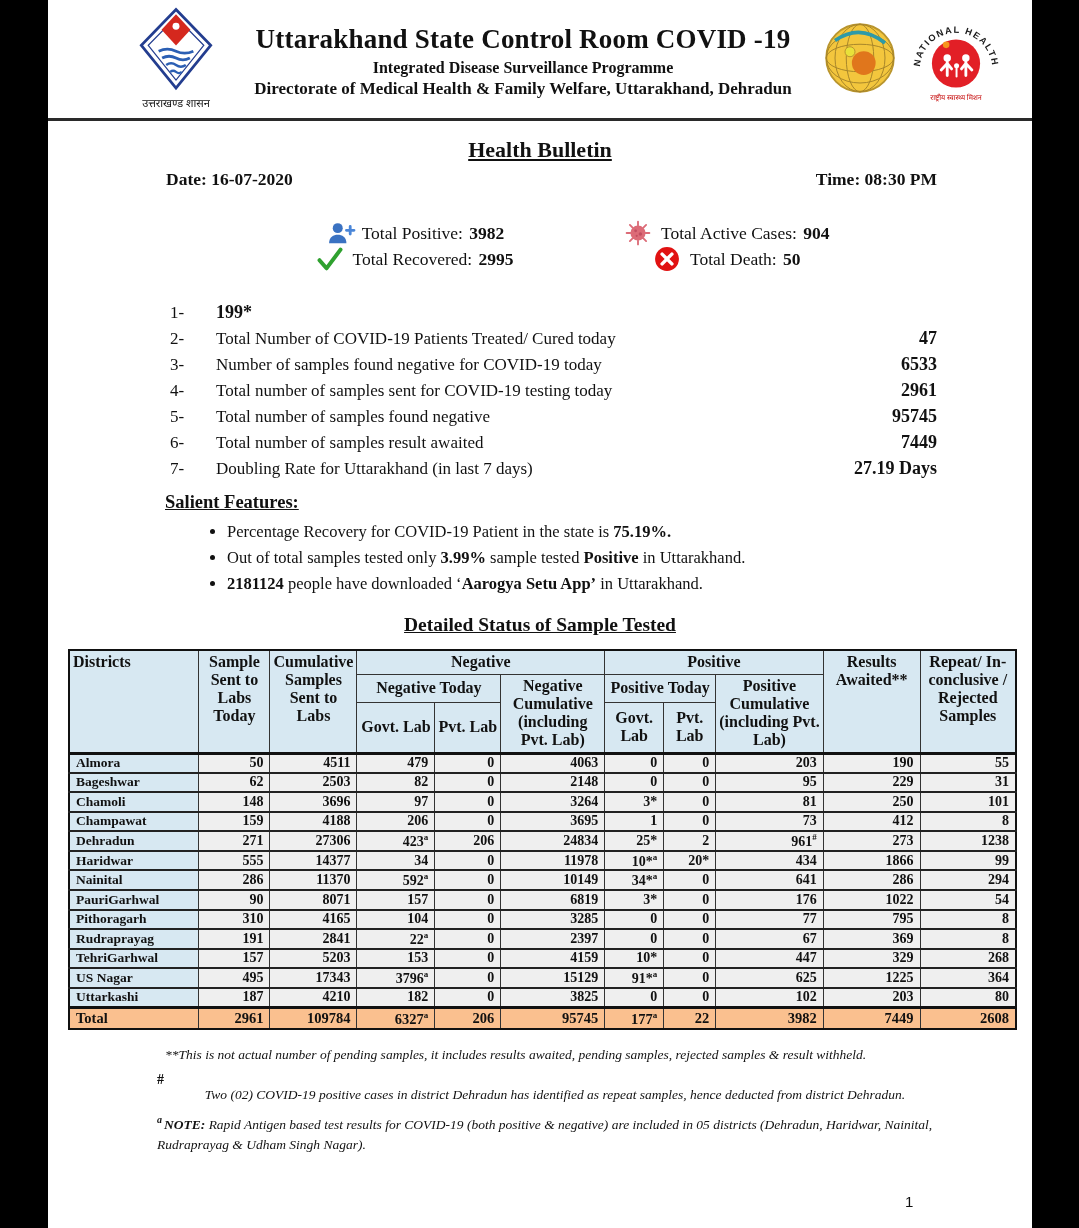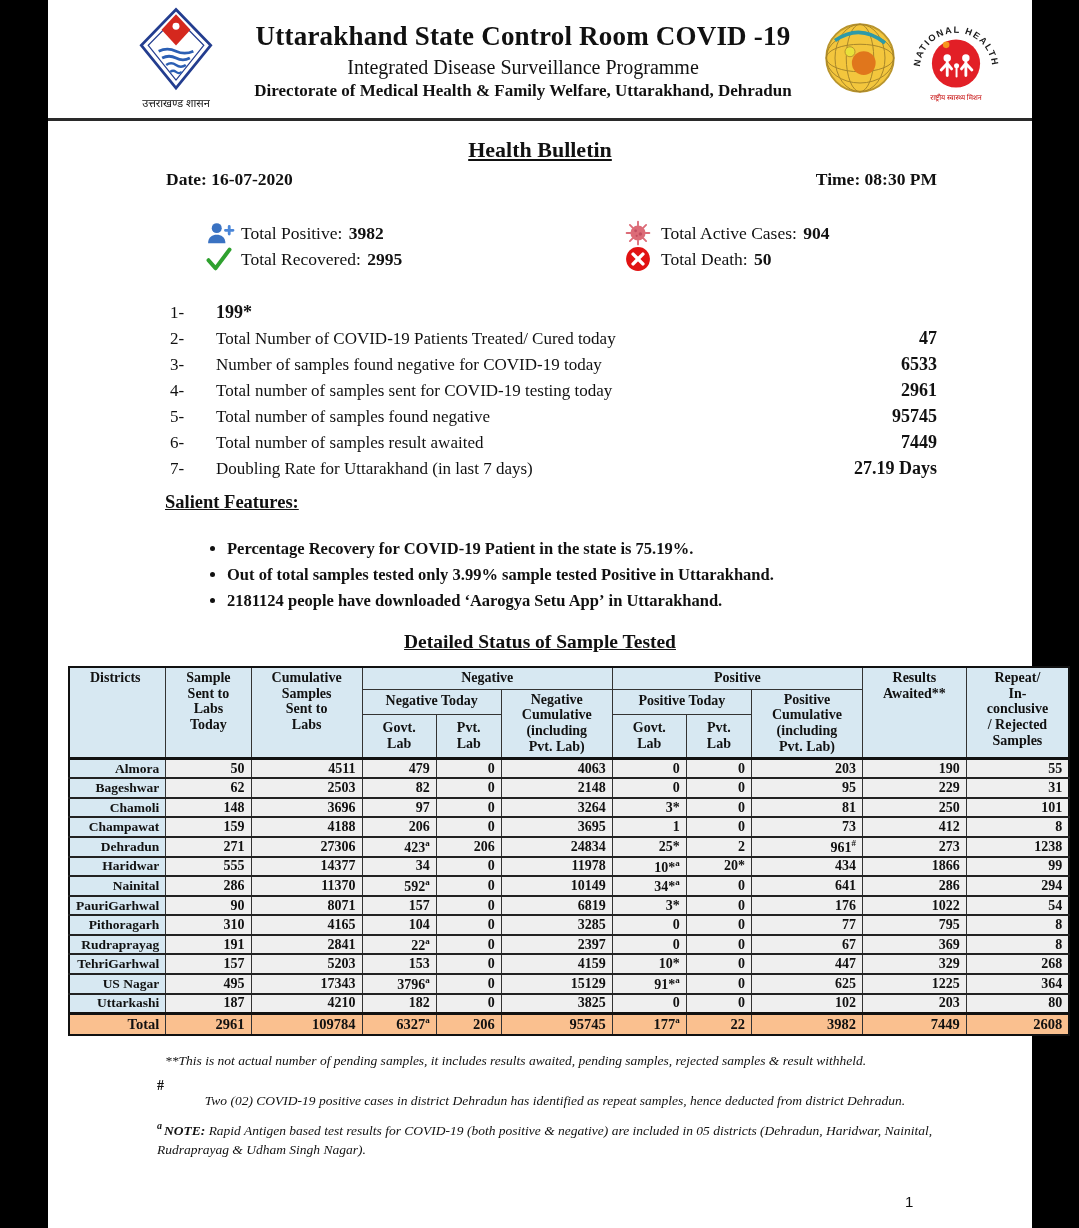--- a/index.html
+++ b/index.html
@@ -7,59 +7,59 @@
   body { font-family: "Liberation Serif", "DejaVu Serif", serif; color:#111; }
   .stage { position:relative; width:1079px; height:1228px; background:#000; overflow:hidden; }
   .paper { position:absolute; left:48px; top:0; width:984px; height:1228px; background:#fff; }
 
   
   .doc-header { display:flex; align-items:center; height:121px; padding:2px 30px 4px 78px; border-bottom:3px solid #2a2a2a; }
   .uk-logo-wrap { width:100px; text-align:center; }
   .uk-caption { font-size:11px; margin-top:-2px; white-space:nowrap; }
   .title-block { flex:1; text-align:center; padding-top:6px; }
   .doc-title { font-size:27px; font-weight:bold; letter-spacing:.2px; }
-  .doc-sub1 { font-size:20px; font-weight:normal; margin-top:4px; }
+  .doc-sub1 { font-size:16px; font-weight:bold; margin-top:4px; }
   .doc-sub2 { font-size:17px; font-weight:bold; margin-top:2px; }
   .right-logos { display:flex; align-items:center; gap:10px; }
 
   
   .bulletin-heading { margin:16px 0 6px; text-align:center; font-weight:bold; font-size:22px; text-decoration:underline; }
   .date-time { display:flex; justify-content:space-between; margin:0 95px 0 118px; font-weight:bold; font-size:17.5px; }
 
   .summary { display:flex; margin:30px 0 0 157px; }
   .summary-col.left { width:420px; }
-  .stat-row { display:flex; align-items:center; height:26px; font-size:17.5px; }
+  .stat-row { display:flex; align-items:center; height:26px; font-size:17.5px;justify-content:center; }
   .stat-icon { width:36px; display:inline-flex; align-items:center; }
   .stat-label b { padding-left:2px; }
 
   .report-list { margin:30px 95px 0 122px; font-size:17px; }
   .report-row { display:flex; align-items:baseline; height:26px; }
   .report-num { width:46px; }
   .report-label { flex:1; }
   .report-value { font-weight:bold; font-size:18px; }
 
   .salient { margin:8px 0 0 117px; }
   .salient-heading { font-size:18.5px; font-weight:bold; text-decoration:underline; }
-  .salient ul { margin:26px 0 0 0; padding-left:62px; width:760px;font-weight:bold; }
+  .salient ul { margin:9px 0 0 0; padding-left:62px; width:760px; }
   .salient li { margin-bottom:6px; font-size:16.5px; }
 
   .detail-heading { text-align:center; font-size:19.5px; font-weight:bold; text-decoration:underline; margin-top:20px; }
 
   
   table.samples { margin:13px 0 0 20px; border-collapse:collapse; width:949px; border:2px solid #111; }
   .samples th, .samples td { border:1px solid #333; }
-  .samples thead th { font-size:14px; padding:2px 20px 3px; line-height:1.12; background:var(--header-blue); vertical-align:top; }
+  .samples thead th { font-size:16px; padding:2px 3px 3px; line-height:1.12; background:var(--header-blue); vertical-align:top; }
   .samples thead tr:nth-child(2) th, .samples thead tr:nth-child(3) th { vertical-align:middle; }
   .samples thead { border-bottom:3px solid #111; }
   th.h-left { text-align:left; padding-left:6px; font-size:15.5px; }
   th.h-small { font-size:12.5px; }
   th.green { background:var(--header-green); }
   th.orange { background:var(--header-orange); }
   .samples tbody td { height:19.5px; font-weight:bold; font-size:14px; text-align:right; padding:0 6px 0 2px; background:var(--cell-gray); border-top:2px solid #222; }
-  .samples td.district-cell { text-align:right; padding-left:6px; background:var(--district-blue); font-size:13.5px; }
+  .samples td.district-cell { text-align:left; padding-left:6px; background:var(--district-blue); font-size:13.5px; }
   .samples tr.total-row td { background:var(--total-orange); height:22px; font-size:14.5px; border-top:3px solid #111; }
   .samples sup { font-size:9px; }
 
   
   .footnotes { margin:15px 90px 0 109px; font-size:13.5px; font-style:italic; line-height:1.45; }
   .footnote { margin-bottom:9px; }
   .footnote:first-child .fn-text { text-indent:8px; width:800px; }
   .fn-hash { font-weight:bold; font-style:normal; font-size:14px; line-height:11px; }
   .fn-text-indent { padding-left:11px;text-align:center; }
   .fn-sup { font-weight:bold; font-size:10px; padding-right:2px; }

